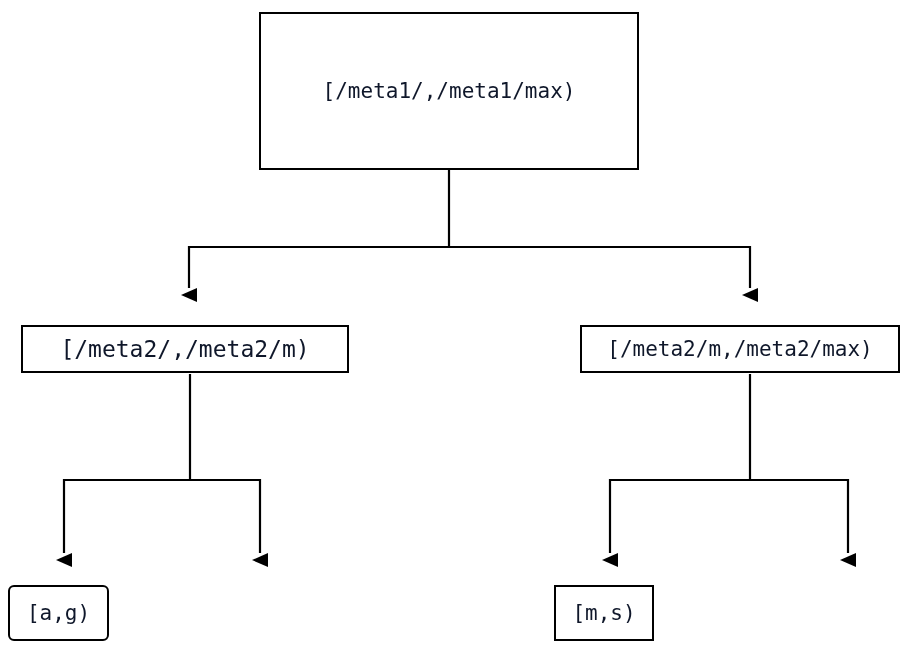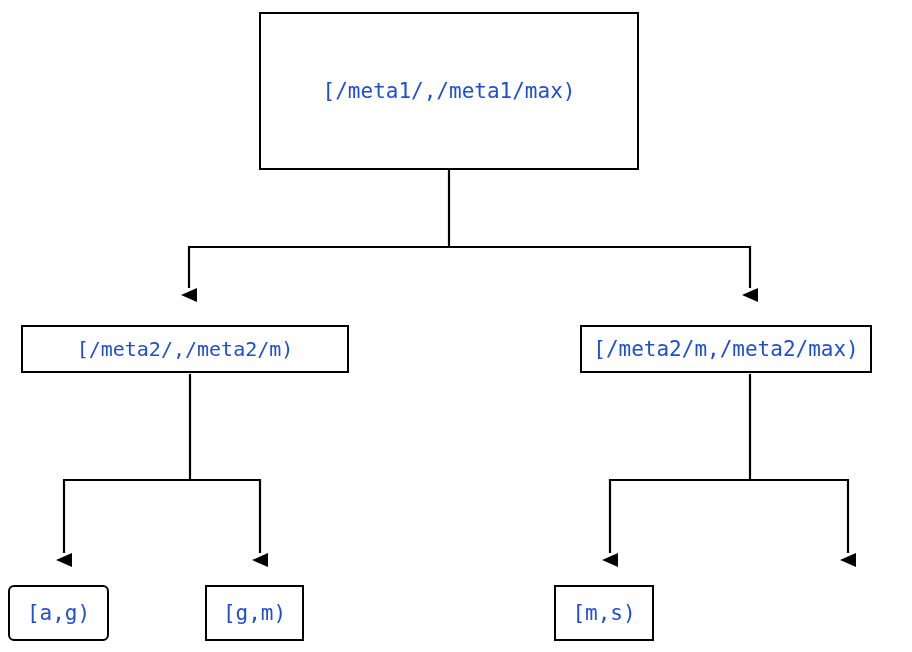--- a/index.html
+++ b/index.html
@@ -26,21 +26,21 @@
     display: block;
   }
   .node-box {
     position: absolute;
     box-sizing: border-box;
     border: 2px solid #000000;
     background: #ffffff;
     display: flex;
     align-items: center;
     justify-content: center;
-    color: #1d4ed8;
+    color: #0f172a;
     font-family: "DejaVu Sans Mono", "Liberation Mono", monospace;
     font-size: 21px;
     letter-spacing: 0px;
     white-space: nowrap;
   }
   .node-label {
     display: block;
     line-height: 1;
   }
 </style>
@@ -75,34 +75,31 @@
     </g>
     <g>
       <path d="M 750,480 L 848,480 L 848,553" fill="none" stroke="#000000" stroke-width="2.2" marker-end="url(#arrowhead)"></path>
     </g>
   </svg>
 
   <div class="node-box" style="left:259px; top:12px; width:380px; height:158px; font-size:21px;">
     <span class="node-label">[/meta1/,/meta1/max)</span>
   </div>
 
-  <div class="node-box" style="left:21px; top:325px; width:328px; height:48px; font-size:20px;">
+  <div class="node-box" style="left:21px; top:325px; width:328px; height:48px; font-size:23px;">
     <span class="node-label">[/meta2/,/meta2/m)</span>
   </div>
 
-  <div class="node-box" style="left:580px; top:325px; width:292px; height:48px; font-size:21px;">
+  <div class="node-box" style="left:580px; top:325px; width:320px; height:48px; font-size:21px;">
     <span class="node-label">[/meta2/m,/meta2/max)</span>
   </div>
 
   <div class="node-box" style="left:8px; top:585px; width:101px; height:56px; font-size:21px;border-radius:6px;">
     <span class="node-label">[a,g)</span>
   </div>
 
-  <div class="node-box" style="left:205px; top:585px; width:99px; height:56px; font-size:21px;">
-    <span class="node-label">[g,m)</span>
-  </div>
 
   <div class="node-box" style="left:554px; top:585px; width:100px; height:56px; font-size:21px;">
     <span class="node-label">[m,s)</span>
   </div>
 
 
 </div>
 
 </body></html>

